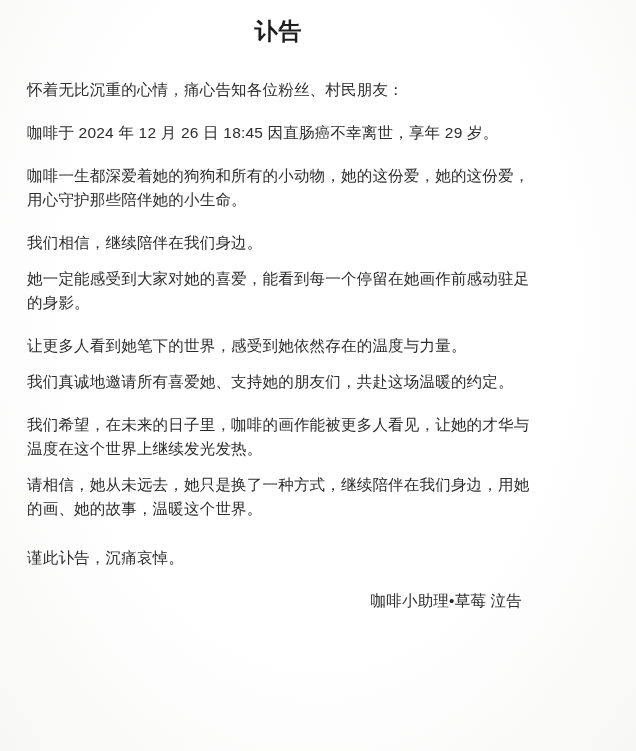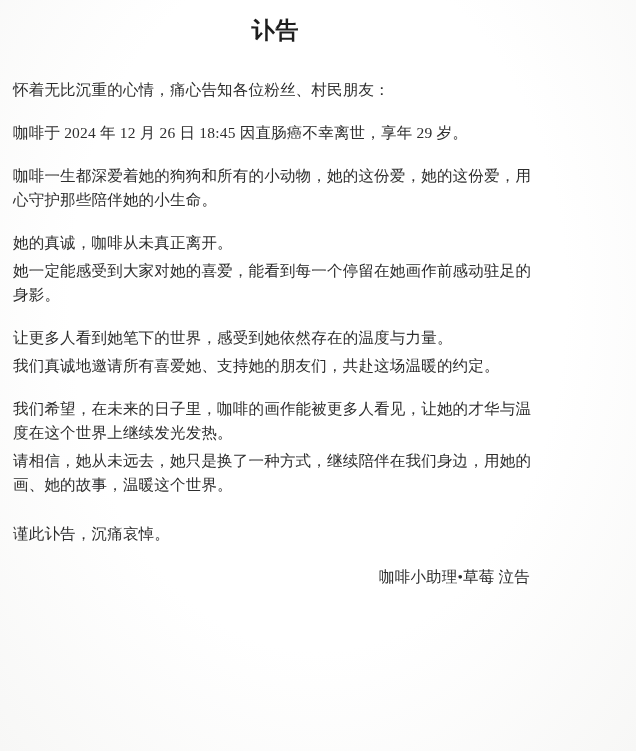--- a/index.html
+++ b/index.html
@@ -9,39 +9,39 @@
   body {
     width: 636px;
     height: 751px;
     overflow: hidden;
     background: radial-gradient(ellipse at 50% 40%, #ffffff 55%, #f7f7f6 100%);
   }
   .doc {
     box-sizing: border-box;
     width: 552px;
     height: 751px;
-    padding: 14px 10px 0 9px;
+    padding: 14px 10px 0 15px;
     color: #2d2d2d;
-    font-family: Liberation Serif, serif;
+    font-family: Liberation Sans, sans-serif;
     font-size: 15.5px;
     line-height: 24px;
     letter-spacing: 0.2px;
   }
   .doc-title {
     margin: 0 0 30px 0;
     text-align: center;
     font-size: 23px;
     line-height: 34px;
     font-weight: 700;
     color: #1e1e1e;
     letter-spacing: 1px;
   }
   .group { margin: 0 0 19px 0; }
   .group.gap-lg { margin-bottom: 25px; }
-  .group p { margin: 4px; }
+  .group p { margin: 12px; }
   .signature-block {
     text-align: right;
   }
   .signature-name { padding-right: 8px; }
 </style>
 </head>
 <body>
 
 <div class="doc">
 
@@ -54,21 +54,21 @@
   <div class="group">
     <p>咖啡于 2024 年 12 月 26 日 18:45 因直肠癌不幸离世，享年 29 岁。</p>
   </div>
 
 
   <div class="group">
     <p>咖啡一生都深爱着她的狗狗和所有的小动物，她的这份爱，她的这份爱，用心守护那些陪伴她的小生命。</p>
   </div>
 
   <div class="group">
-    <p>她的真诚，咖啡从未真正离开。</p>
+    <p>我们相信，继续陪伴在我们身边。</p>
     <p>她一定能感受到大家对她的喜爱，能看到每一个停留在她画作前感动驻足的身影。</p>
   </div>
 
   <div class="group">
     <p>让更多人看到她笔下的世界，感受到她依然存在的温度与力量。</p>
     <p>我们真诚地邀请所有喜爱她、支持她的朋友们，共赴这场温暖的约定。</p>
   </div>
 
   <div class="group gap-lg">
     <p>我们希望，在未来的日子里，咖啡的画作能被更多人看见，让她的才华与温度在这个世界上继续发光发热。</p>

